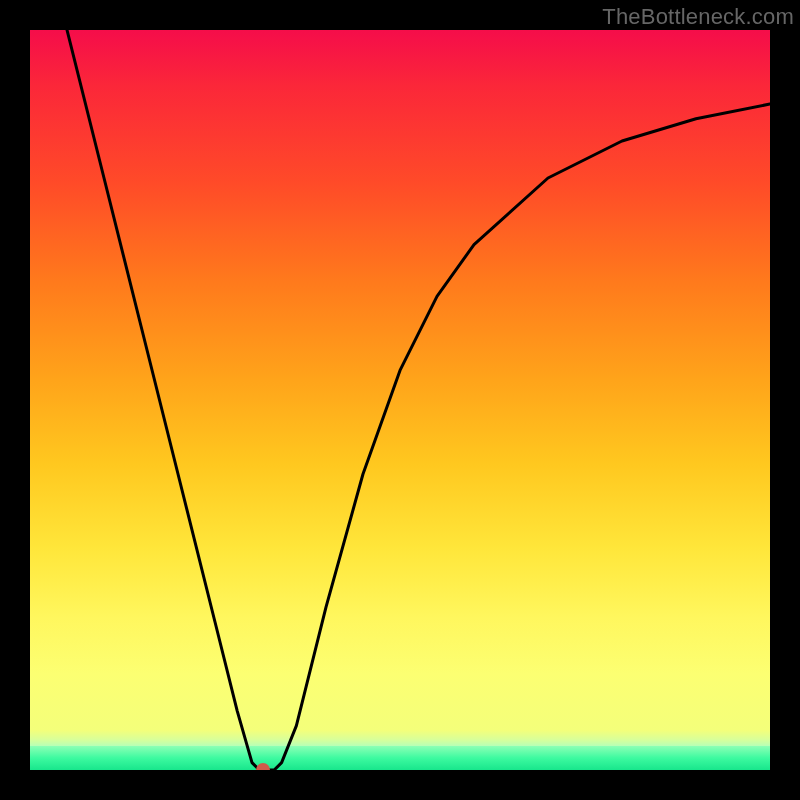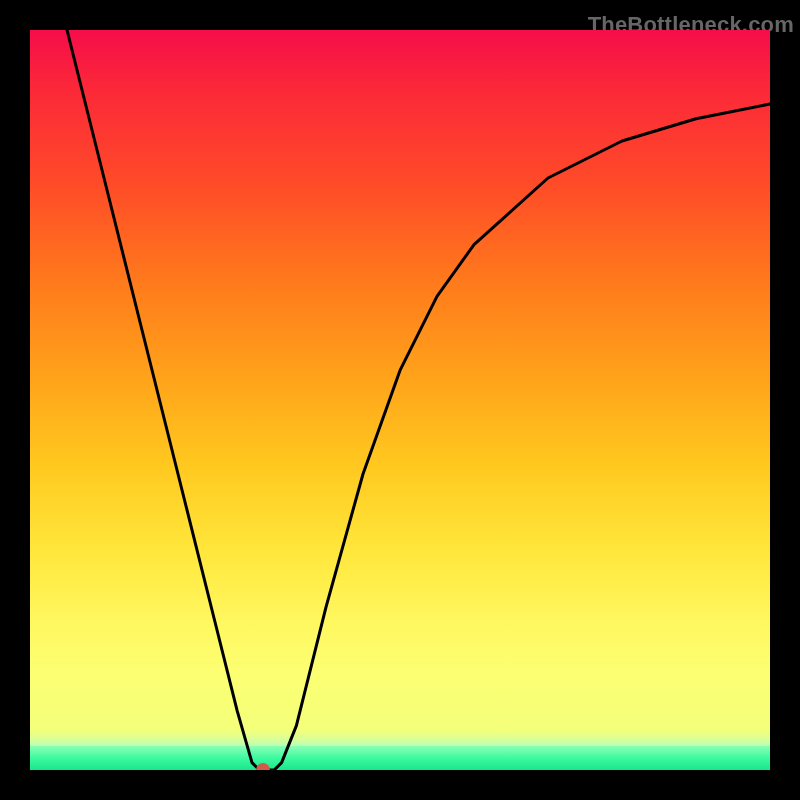--- a/index.html
+++ b/index.html
@@ -12,25 +12,25 @@
     overflow: hidden;
   }
   .frame {
     position: relative;
     width: 800px;
     height: 800px;
     background: #000;
   }
   .watermark {
     position: absolute;
-    top: 12px;
+    top: 4px;
     right: 6px;
     color: #666;
     font-size: 22px;
-    font-weight: 700;
+    font-weight: 400;
     letter-spacing: 0.2px;
     user-select: none;
   }
   .plot-area {
     position: absolute;
     left: 30px;
     top: 30px;
     width: 740px;
     height: 740px;
     overflow: hidden;

